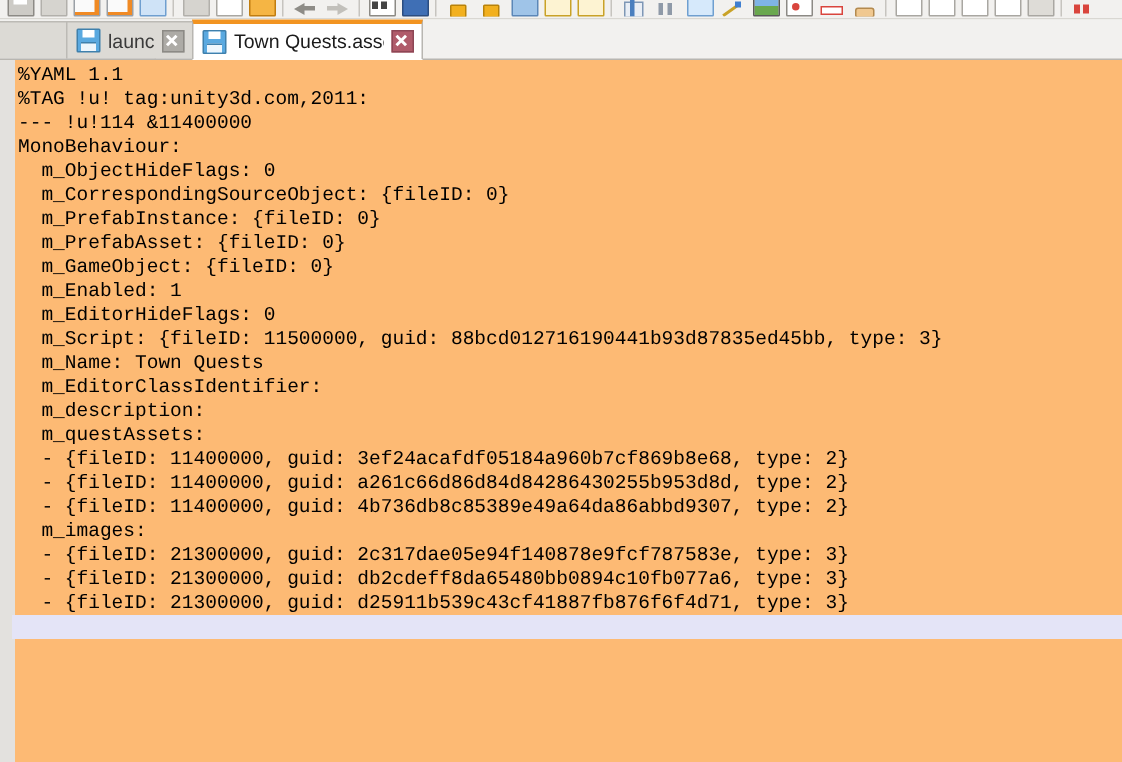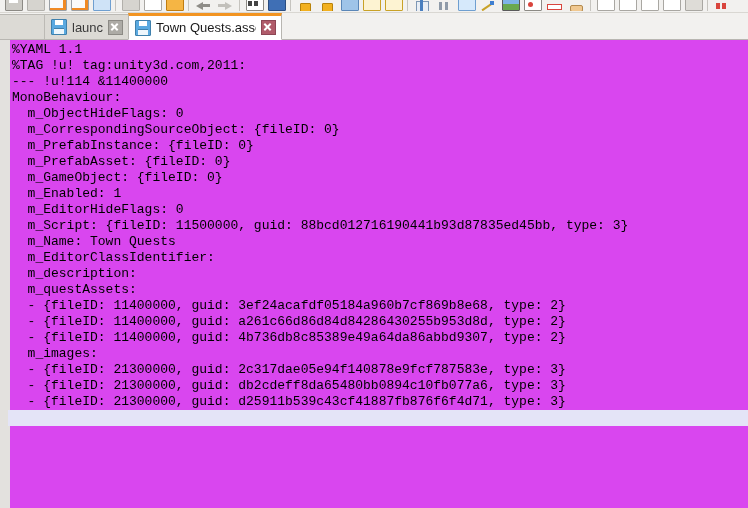--- a/index.html
+++ b/index.html
@@ -241,21 +241,21 @@
     border-top:1px solid #3f80ac;
   }
   .tab-label { overflow: hidden; text-overflow: clip; }
 
   
   #editor {
     position: absolute;
     left: 0; top: 40px;
     width: 748px;
     height: 468px;
-    background: #d946ef;
+    background: #fdba74;
     overflow: hidden;
   }
   #gutter {
     position: absolute;
     left: 0; top: 0;
     width: 9px;
     height: 468px;
     background: #e3e1de;
     border-right: 1px solid #e3e1de;
   }

